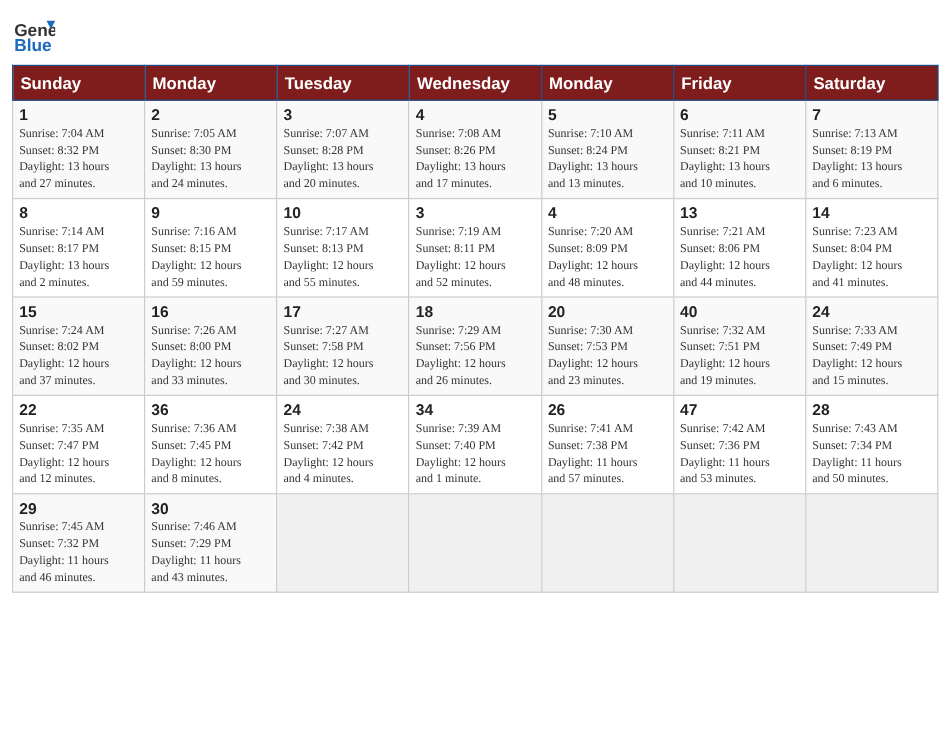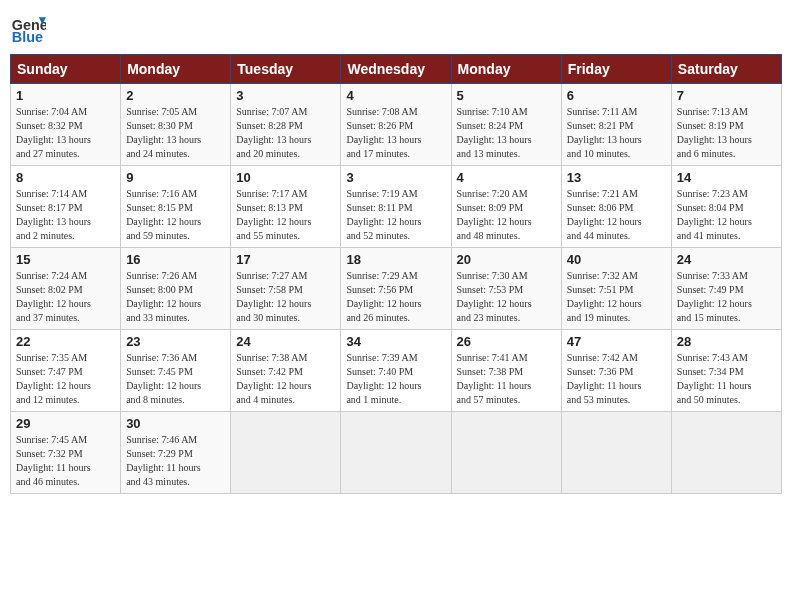--- a/index.html
+++ b/index.html
@@ -196,21 +196,21 @@
           <span class="day-num">24</span>
           <div class="day-info">Sunrise: 7:33 AM<br>Sunset: 7:49 PM<br>Daylight: 12 hours<br>and 15 minutes.</div>
         </td>
       </tr>
       <tr>
         <td>
           <span class="day-num">22</span>
           <div class="day-info">Sunrise: 7:35 AM<br>Sunset: 7:47 PM<br>Daylight: 12 hours<br>and 12 minutes.</div>
         </td>
         <td>
-          <span class="day-num">23</span>
+          <span class="day-num">36</span>
           <div class="day-info">Sunrise: 7:36 AM<br>Sunset: 7:45 PM<br>Daylight: 12 hours<br>and 8 minutes.</div>
         </td>
         <td>
           <span class="day-num">24</span>
           <div class="day-info">Sunrise: 7:38 AM<br>Sunset: 7:42 PM<br>Daylight: 12 hours<br>and 4 minutes.</div>
         </td>
         <td>
           <span class="day-num">34</span>
           <div class="day-info">Sunrise: 7:39 AM<br>Sunset: 7:40 PM<br>Daylight: 12 hours<br>and 1 minute.</div>
         </td>

